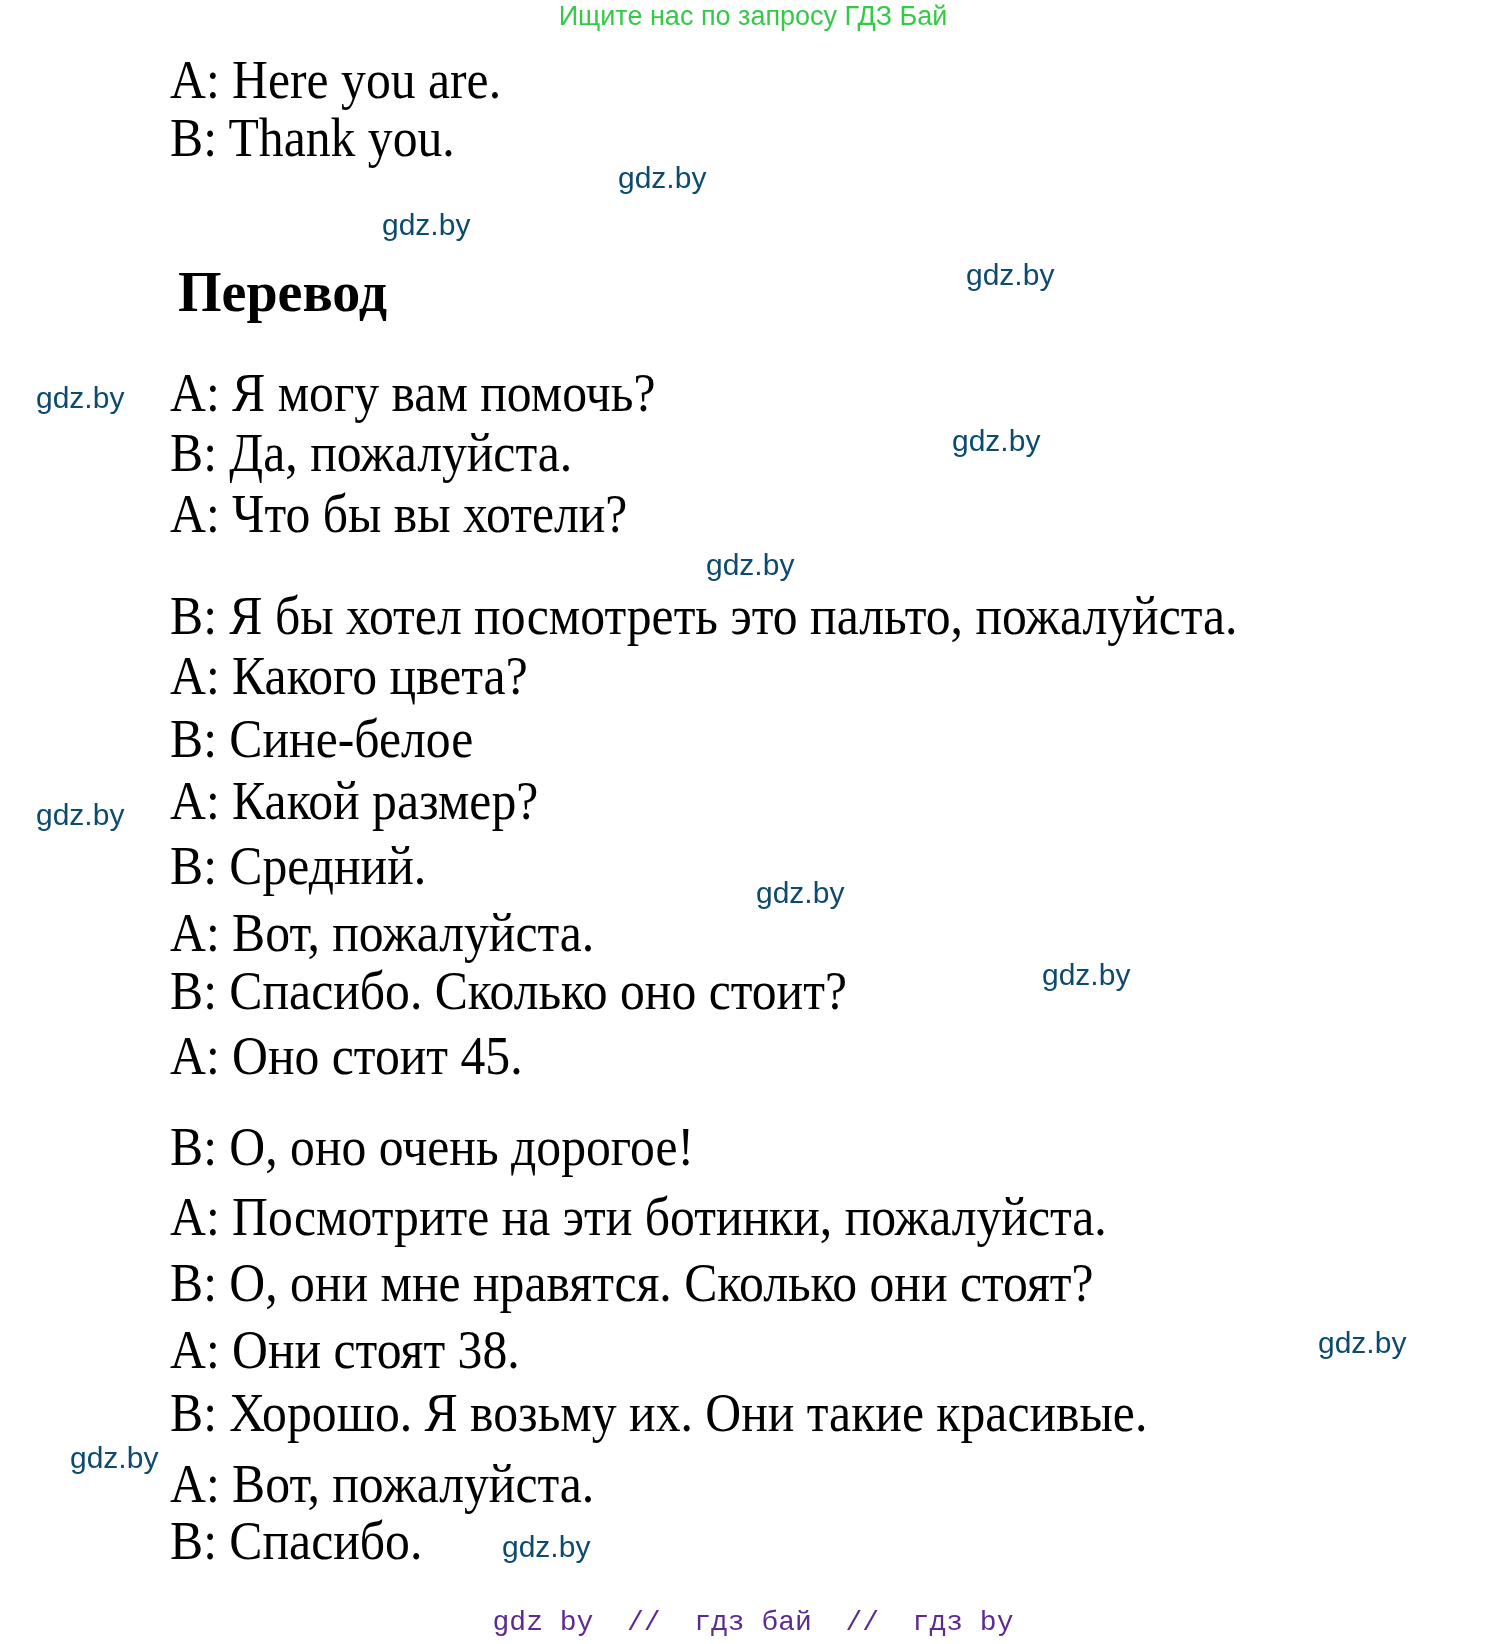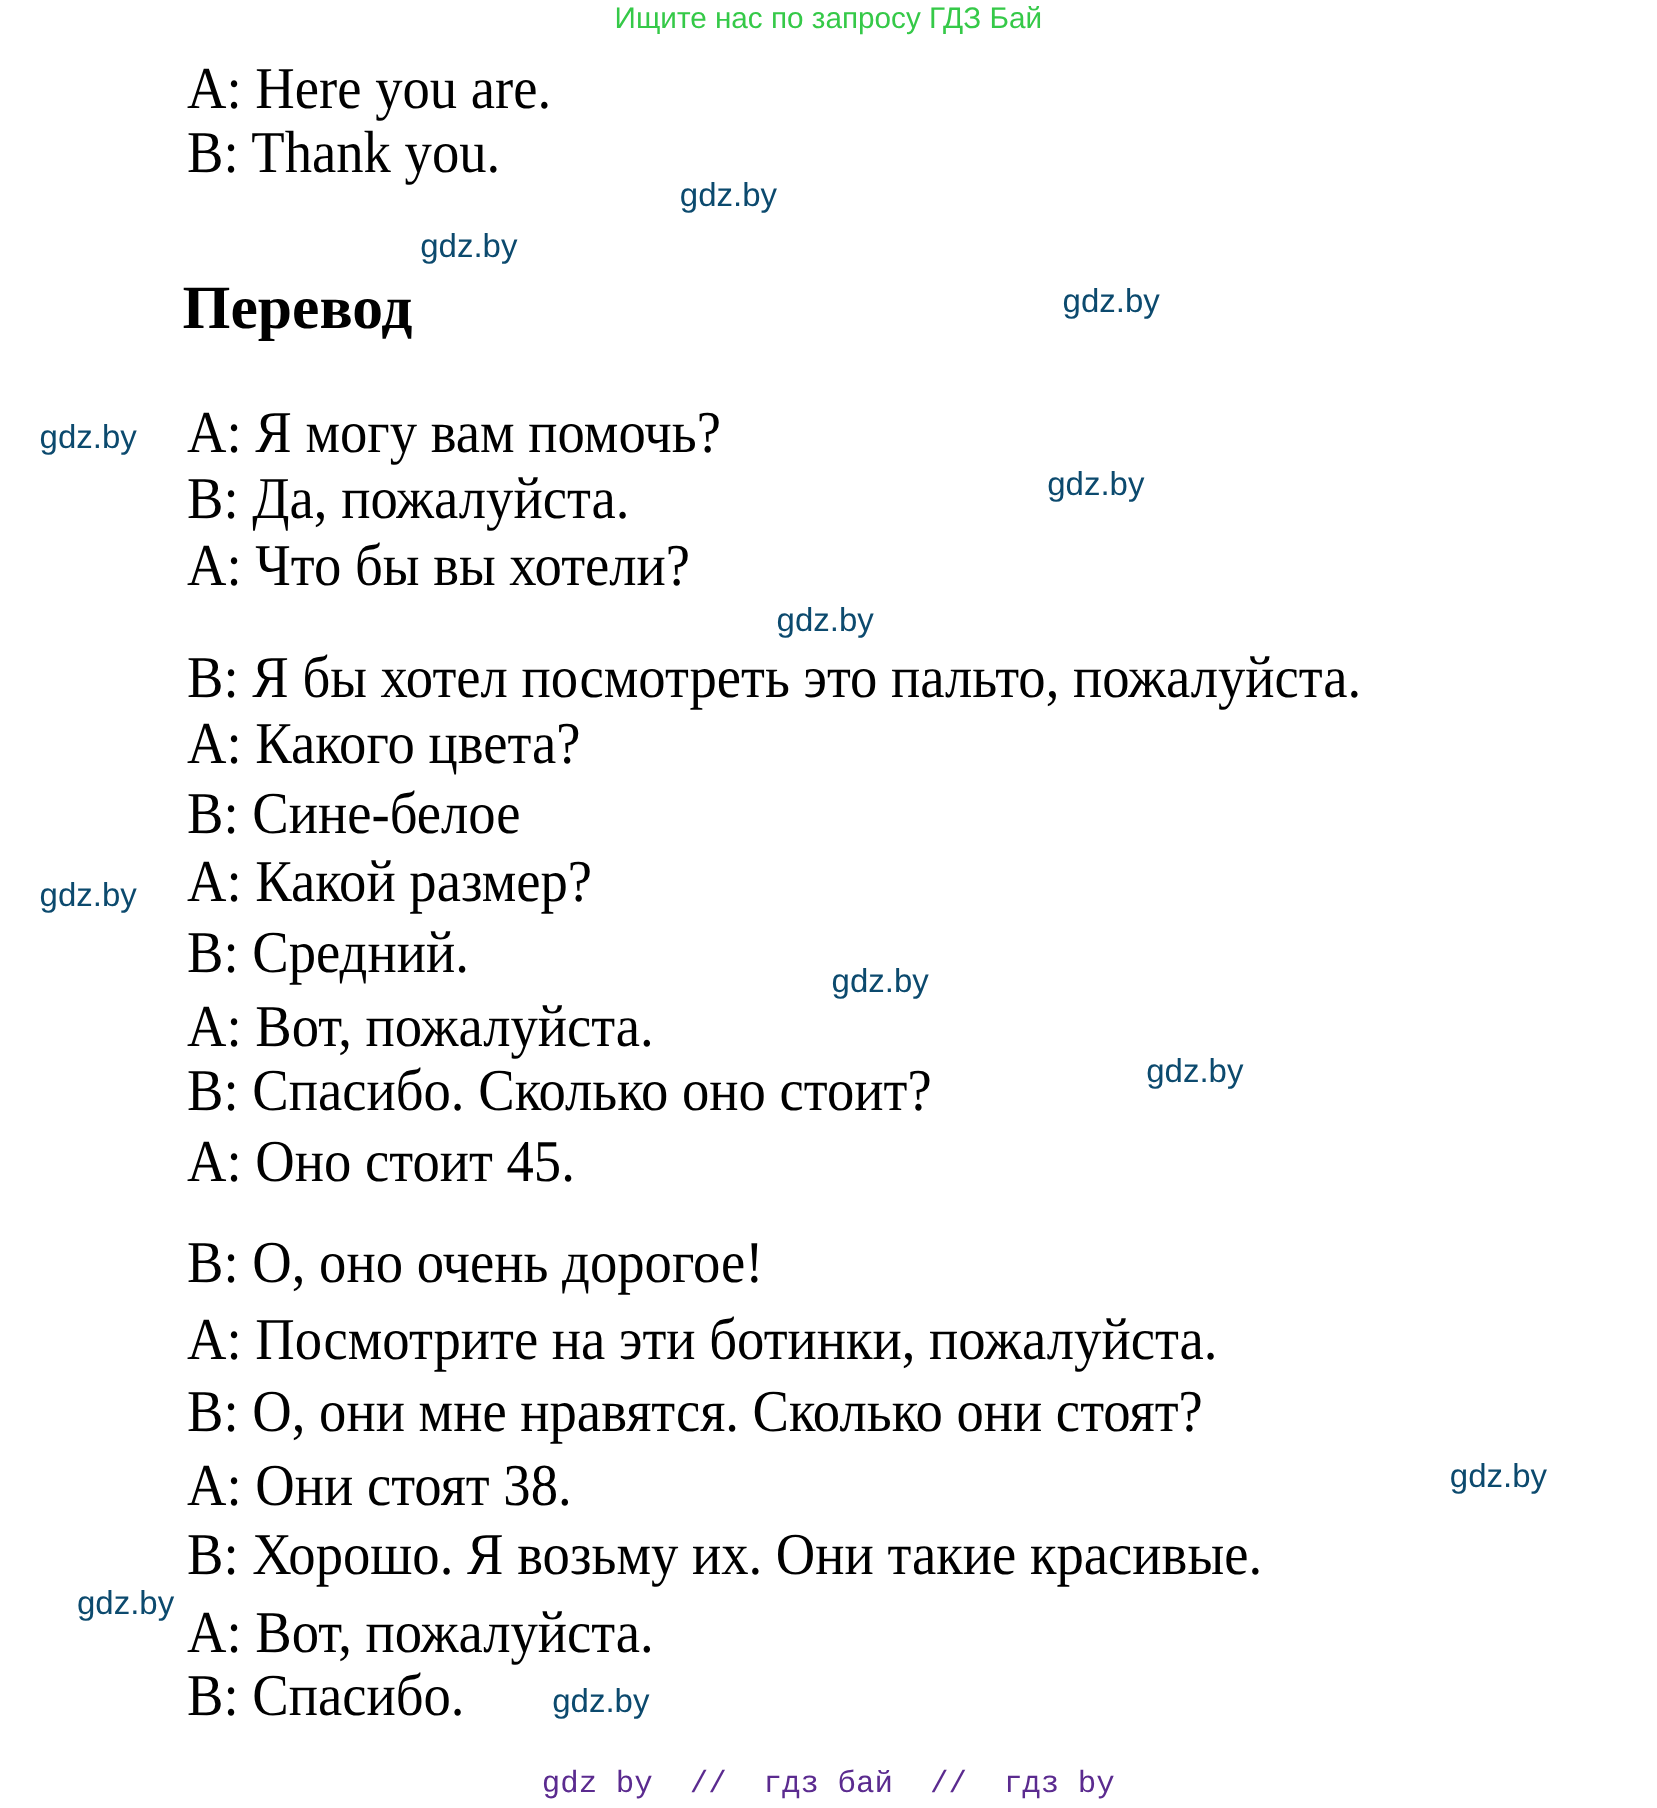--- a/index.html
+++ b/index.html
@@ -20,21 +20,21 @@
   .line{
     position:absolute;left:170px;
     font-size:54px;line-height:1;
     color:#000000;
     white-space:nowrap;
     transform:scaleX(0.92);
     transform-origin:0 0;
   }
   .heading{
     position:absolute;left:166px;top:252px;
-    margin:0;
+    margin:12px;
     font-size:56px;line-height:1;
     font-weight:bold;
     color:#000000;
   }
   .wm{
     position:absolute;
     font-family:"Liberation Sans", sans-serif;
     font-size:30px;line-height:1;
     color:#0c4a6e;
     white-space:nowrap;

